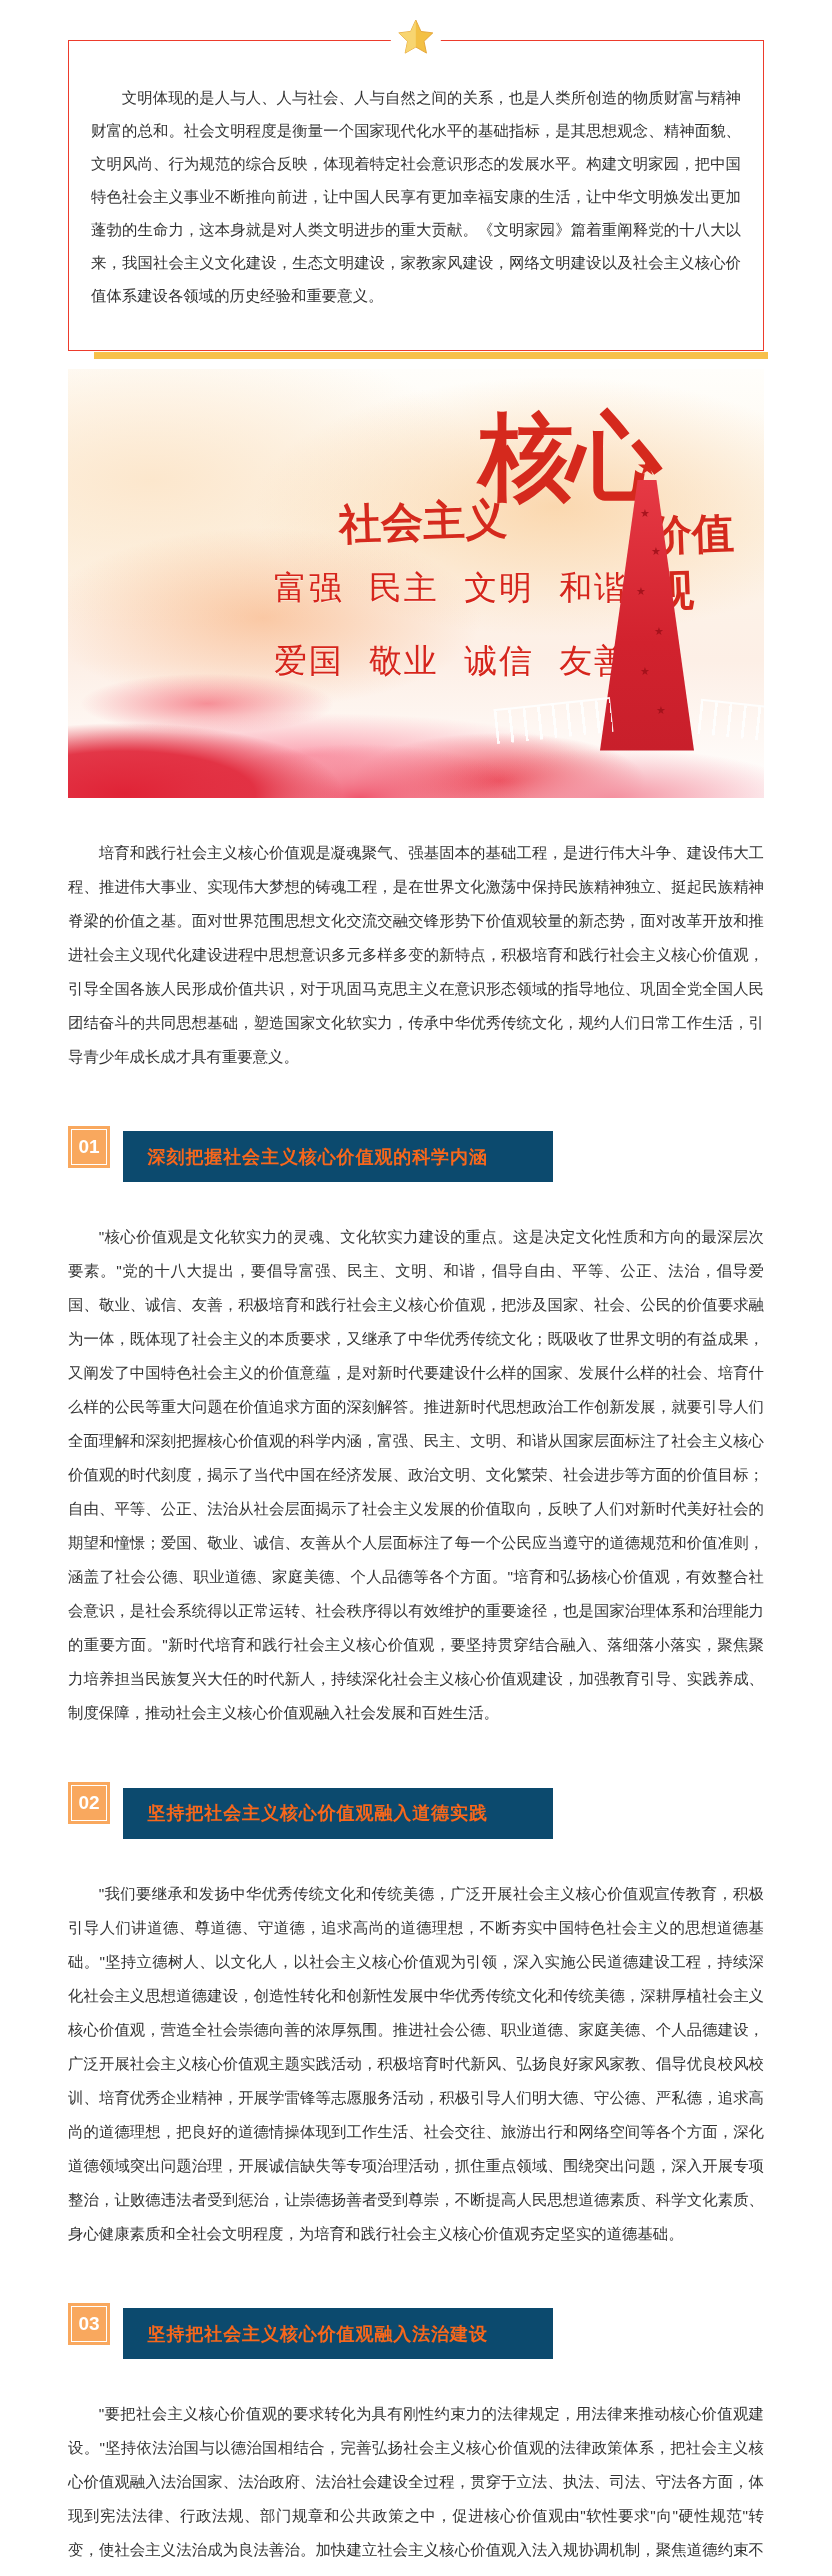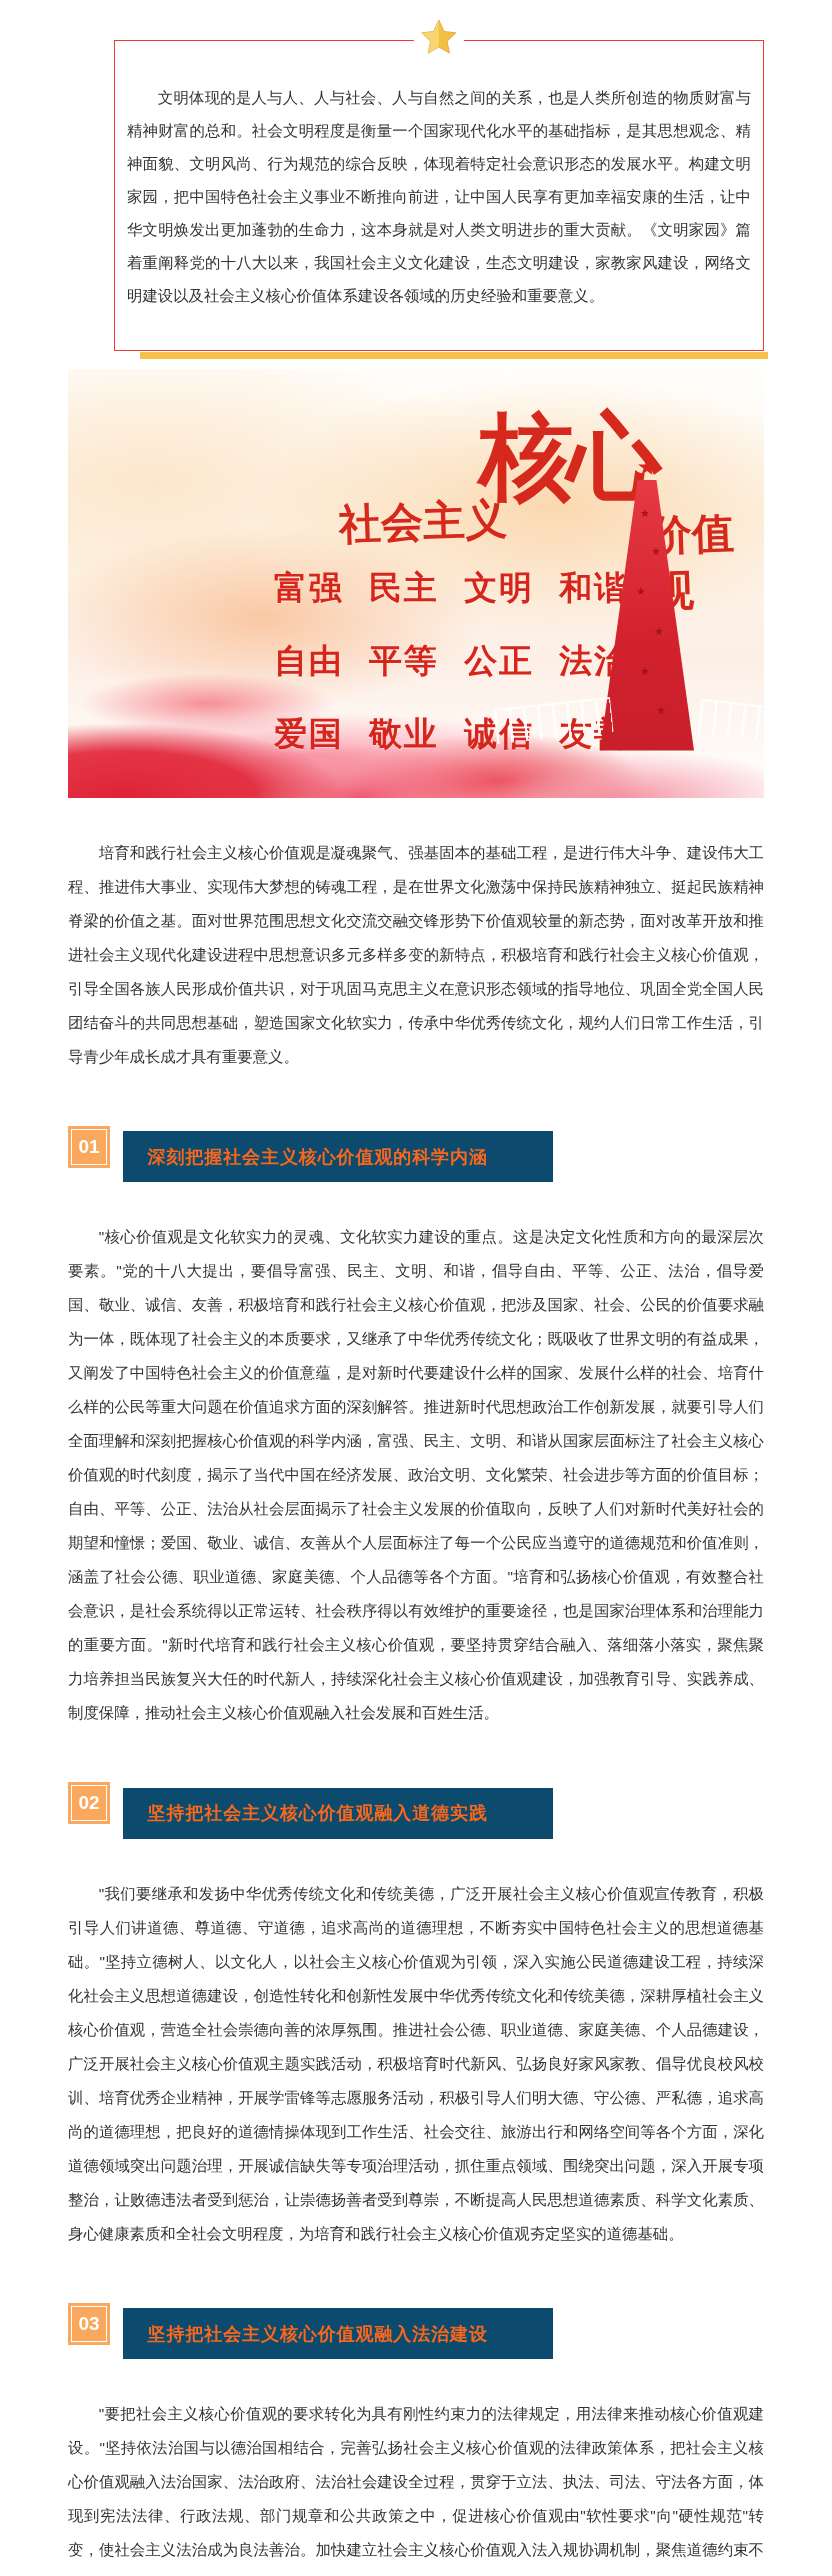--- a/index.html
+++ b/index.html
@@ -1,21 +1,21 @@
 <!DOCTYPE html>
 <html style="font-size:14.5px"><head>
 <meta charset="utf-8">
 <style>
   html,body{margin:0;padding:0;background:#ffffff;}
   body{width:832px;font-family:"Liberation Sans","DejaVu Sans",sans-serif;color:#333;}
   .page{width:832px;background:#fff;padding:23.5px 0 63px;}
   .content{width:696px;margin:0 auto;}
 
   
-  .intro-box{position:relative;border:1.8px solid #ED3B2C;padding:25px 12px 22px;margin-top:16.3px;margin-left:46px;}
+  .intro-box{position:relative;border:1.8px solid #ED3B2C;padding:25px 22px 22px;margin-top:16.3px;}
   .intro-box::after{content:"";position:absolute;left:25px;right:-5.4px;bottom:-9px;height:6.3px;background:#F7C04A;}
   .intro-star{position:absolute;top:-21px;left:50%;transform:translateX(-50%);background:#fff;padding:0 7.2px;line-height:0;}
   .intro-text{font-size:15.4px;line-height:33px;text-align:justify;text-indent:2em;color:#333;}
 
   
   .hero{position:relative;height:429px;margin-top:18px;overflow:hidden;cursor:pointer;
     background:
       radial-gradient(ellipse 42% 22% at 8% 99%, #e02336 0%, rgba(224,35,54,.9) 45%, rgba(224,35,54,0) 75%),
       radial-gradient(ellipse 35% 18% at 42% 100%, #f0566d 0%, rgba(240,86,109,0) 70%),
       radial-gradient(ellipse 40% 16% at 78% 100%, #f4909f 0%, rgba(244,144,159,0) 72%),
@@ -24,21 +24,21 @@
       radial-gradient(ellipse 26% 10% at 20% 78%, rgba(240,60,80,.55) 0%, rgba(240,60,80,0) 70%),
       radial-gradient(ellipse 45% 30% at 28% 58%, rgba(246,150,83,.45) 0%, rgba(246,150,83,0) 70%),
       radial-gradient(ellipse 60% 42% at 70% 32%, rgba(250,208,160,.8) 0%, rgba(250,208,160,0) 72%),
       radial-gradient(ellipse 70% 50% at 12% 26%, rgba(252,230,203,.95) 0%, rgba(252,230,203,0) 70%),
       linear-gradient(180deg,#fffefb 0%,#fdf6ea 38%,#fdefe6 68%,#ffffff 100%);}
   .hero-title{position:absolute;left:0;top:0;width:100%;height:100%;color:#d5291d;}
   .hero-t1{position:absolute;left:271px;top:125px;font-size:42px;font-weight:bold;transform:rotate(-2deg);}
   .hero-t2{position:absolute;left:411px;top:25px;font-size:94px;font-weight:bold;letter-spacing:-5.4px;}
   .hero-t3{position:absolute;left:583px;top:137px;font-size:42px;font-weight:bold;transform:rotate(-2deg);}
   .hero-values{position:absolute;left:206px;top:197px;}
-  .value-row{font-size:33px;font-weight:bold;color:#d6251c;letter-spacing:1.8px;word-spacing:14.5px;margin-bottom:28px;text-shadow:0 0.9px 0 rgba(255,255,255,.4);}
+  .value-row{font-size:33px;font-weight:normal;color:#d6251c;letter-spacing:1.8px;word-spacing:14.5px;margin-bottom:28px;text-shadow:0 0.9px 0 rgba(255,255,255,.4);}
   .monument{position:absolute;right:70px;bottom:47px;width:94px;height:271px;}
   .monument-body{position:absolute;left:0;top:0;width:100%;height:100%;
     background:linear-gradient(180deg,#e63944 0%,#d2222e 60%,#c81f2b 100%);
     clip-path:polygon(40% 0,60% 0,100% 100%,0% 100%);}
   .monument-top-star{position:absolute;top:-23.5px;left:50%;transform:translateX(-50%);font-size:23.5px;color:#d5291d;line-height:1;}
   .monument-star{position:absolute;font-size:11px;color:#9e1019;opacity:.85;}
   .ms1{left:40px;top:27px}.ms2{left:51px;top:65px}.ms3{left:36px;top:105px}
   .ms4{left:54px;top:145px}.ms5{left:40px;top:185px}.ms6{left:56px;top:224px}
   .fence{position:absolute;bottom:60px;height:33px;width:117px;border-top:2.7px solid #fff;
     background:repeating-linear-gradient(90deg,#ffffff 0 2.7px,rgba(255,255,255,0) 2.7px 14.5px);opacity:.92;}
@@ -73,21 +73,20 @@
     </div>
 
     <div class="hero">
       <div class="hero-title">
         <span class="hero-t1">社会主义</span>
         <span class="hero-t2">核心</span>
         <span class="hero-t3">价值观</span>
       </div>
       <div class="hero-values">
         <div class="value-row">富强 民主 文明 和谐</div>
-        <div class="value-row">自由 平等 公正 法治</div>
         <div class="value-row">爱国 敬业 诚信 友善</div>
       </div>
       <div class="monument">
         <span class="monument-top-star">★</span>
         <div class="monument-body"></div>
         <span class="monument-star ms1">★</span>
         <span class="monument-star ms2">★</span>
         <span class="monument-star ms3">★</span>
         <span class="monument-star ms4">★</span>
         <span class="monument-star ms5">★</span>

